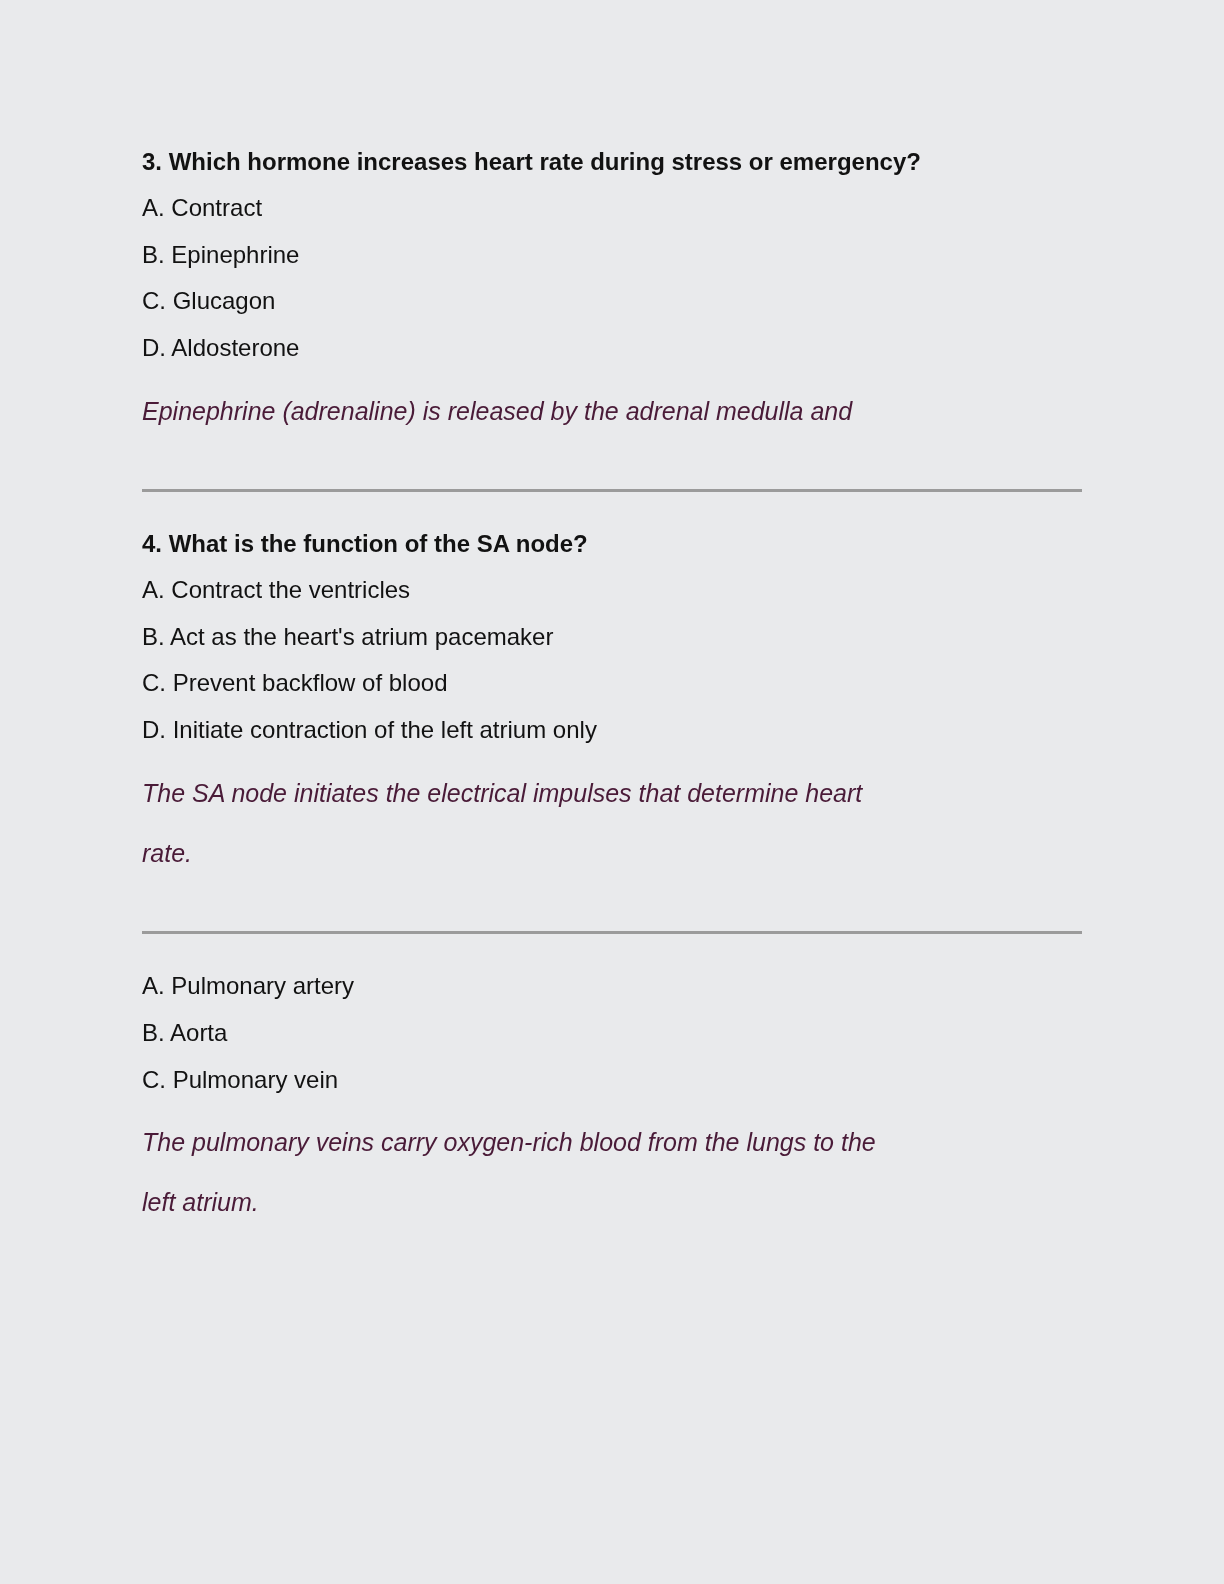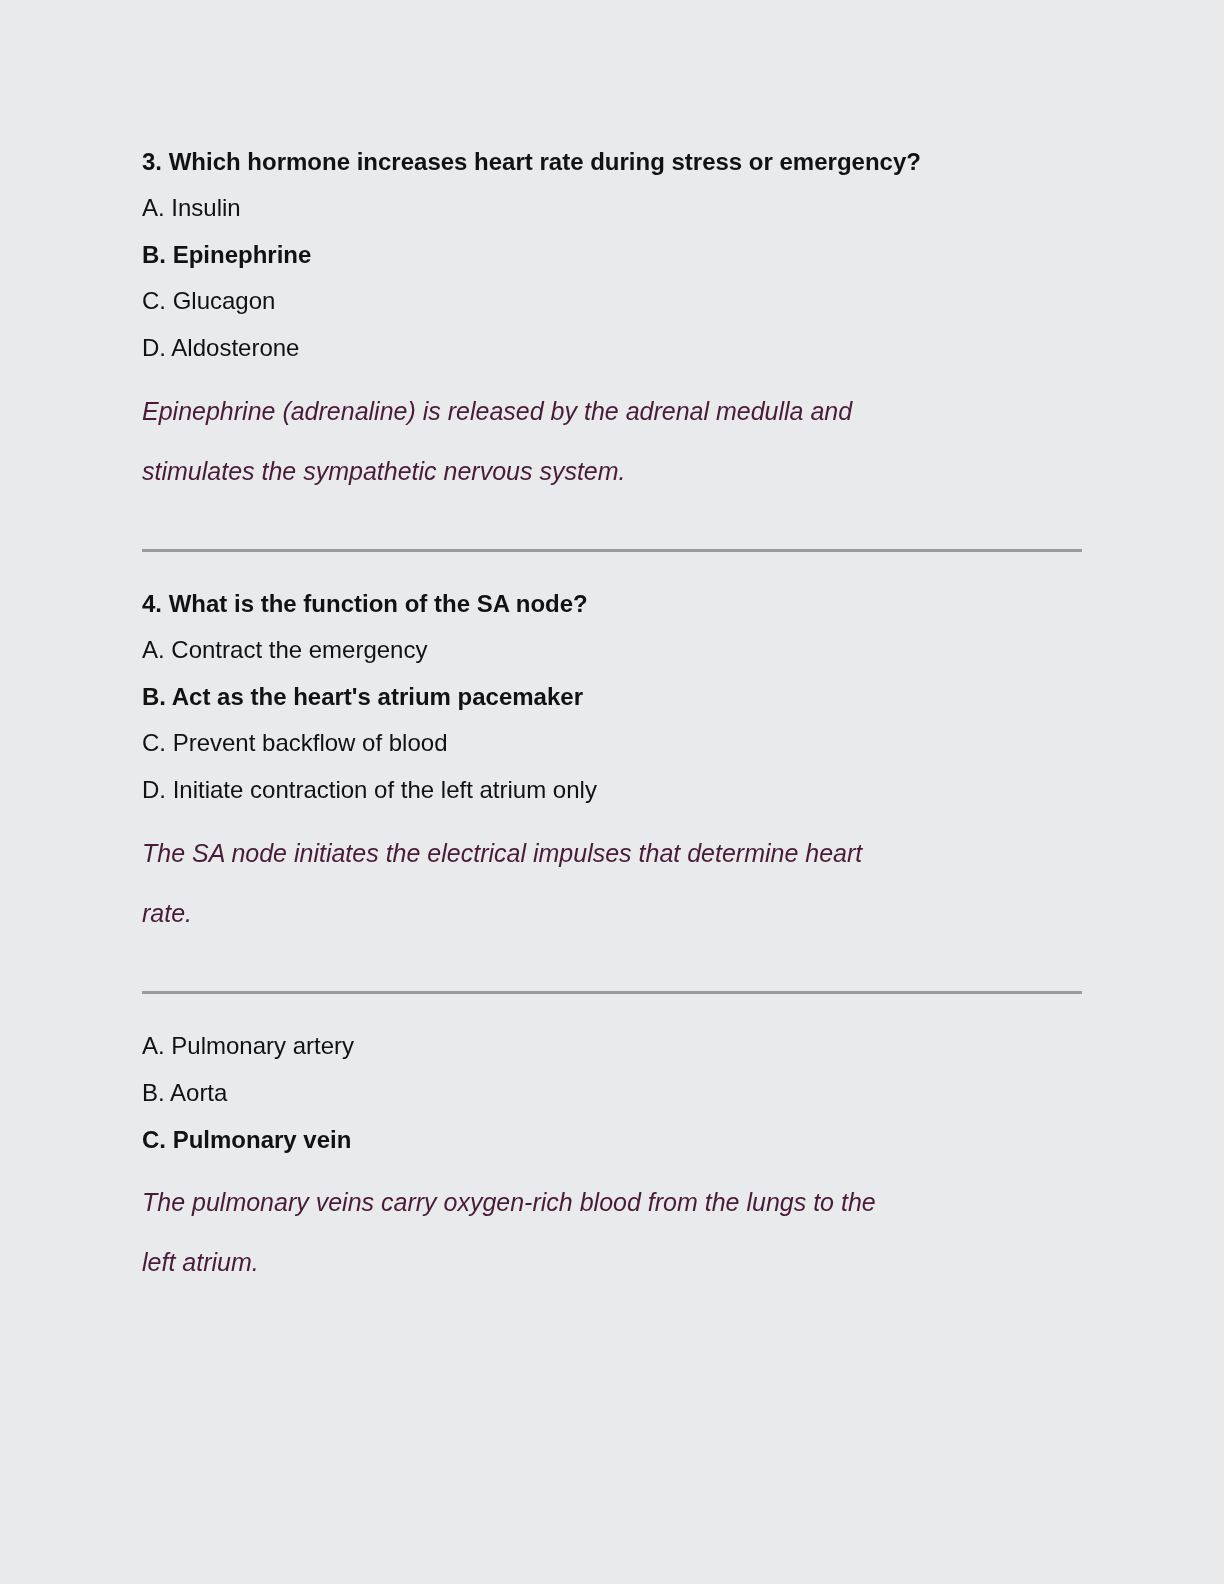--- a/index.html
+++ b/index.html
@@ -31,21 +31,21 @@
     white-space: nowrap;
   }
   .option {
     font-size: 24px;
     font-weight: normal;
     line-height: 1.2;
     margin: 0 0 18px 0;
     white-space: nowrap;
   }
   .option.correct {
-    font-weight: bold;
+    font-weight: normal;
   }
   .explanation {
     margin-top: 9px;
   }
   .explanation-line {
     font-style: italic;
     font-size: 25px;
     line-height: 60px;
     color: #4a1b38;
     margin: 0;
@@ -58,35 +58,34 @@
     margin: 48px 0 38px 0;
   }
 </style>
 </head>
 <body>
 
 <div class="page">
 
   <section class="question-block">
     <h2 class="question">3. Which hormone increases heart rate during stress or emergency?</h2>
-    <p class="option">A. Insulin</p>
+    <p class="option">A. Contract</p>
     <p class="option correct">B. Epinephrine</p>
     <p class="option">C. Glucagon</p>
     <p class="option">D. Aldosterone</p>
     <div class="explanation">
       <p class="explanation-line">Epinephrine (adrenaline) is released by the adrenal medulla and</p>
-      <p class="explanation-line">stimulates the sympathetic nervous system.</p>
     </div>
   </section>
 
   <hr class="divider">
 
   <section class="question-block">
     <h2 class="question">4. What is the function of the SA node?</h2>
-    <p class="option">A. Contract the emergency</p>
+    <p class="option">A. Contract the ventricles</p>
     <p class="option correct">B. Act as the heart's atrium pacemaker</p>
     <p class="option">C. Prevent backflow of blood</p>
     <p class="option">D. Initiate contraction of the left atrium only</p>
     <div class="explanation">
       <p class="explanation-line">The SA node initiates the electrical impulses that determine heart</p>
       <p class="explanation-line">rate.</p>
     </div>
   </section>
 
   <hr class="divider">

